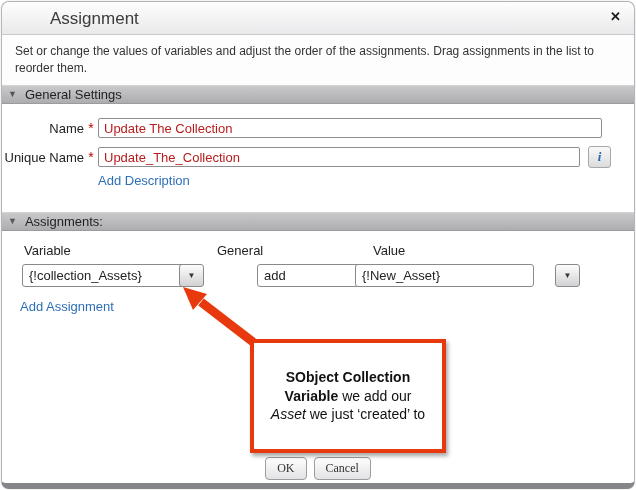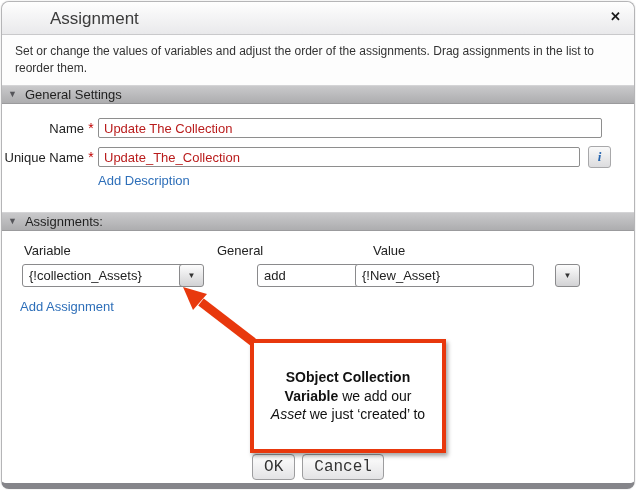--- a/index.html
+++ b/index.html
@@ -47,21 +47,21 @@
     background:linear-gradient(#fdfdfd,#d2d2d4);display:flex;align-items:center;justify-content:center;cursor:pointer;}
   .tri-small{font-size:8px;color:#333;line-height:8px;}
   
   .callout{position:absolute;left:248px;top:108px;width:196px;height:114px;box-sizing:border-box;
     border:4px solid #e8380d;background:#fff;box-shadow:2px 3px 4px rgba(0,0,0,.35);
     display:flex;flex-direction:column;align-items:center;justify-content:center;z-index:4;}
   .callout-line{font-size:14px;line-height:18.5px;color:#111;text-align:center;white-space:pre;}
   .arrow-svg{position:absolute;left:0;top:0;z-index:5;pointer-events:none;}
   
   .footer-btns{position:absolute;left:0;right:0;bottom:3px;display:flex;justify-content:center;gap:7px;}
-  .btn{font-family:Liberation Mono, monospace;font-size:16px;color:#333;padding:3px 11px;
+  .btn{font-family:Liberation Serif, serif;font-size:12px;color:#333;padding:3px 11px;
     border:1px solid #9d9d9f;border-radius:4px;background:linear-gradient(#fefefe,#e3e3e5);
     box-shadow:inset 0 1px 0 rgba(255,255,255,.7);cursor:pointer;}
 </style>
 </head>
 <body>
 
 <div class="dialog">
 
   <div class="titlebar">
     <span class="title">Assignment</span>

